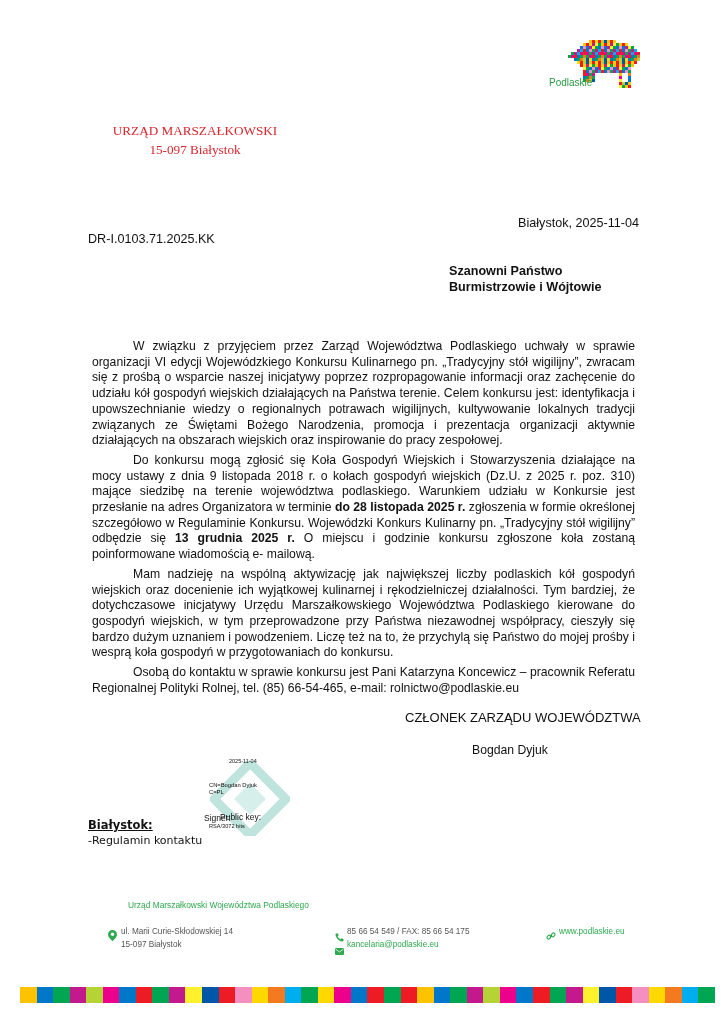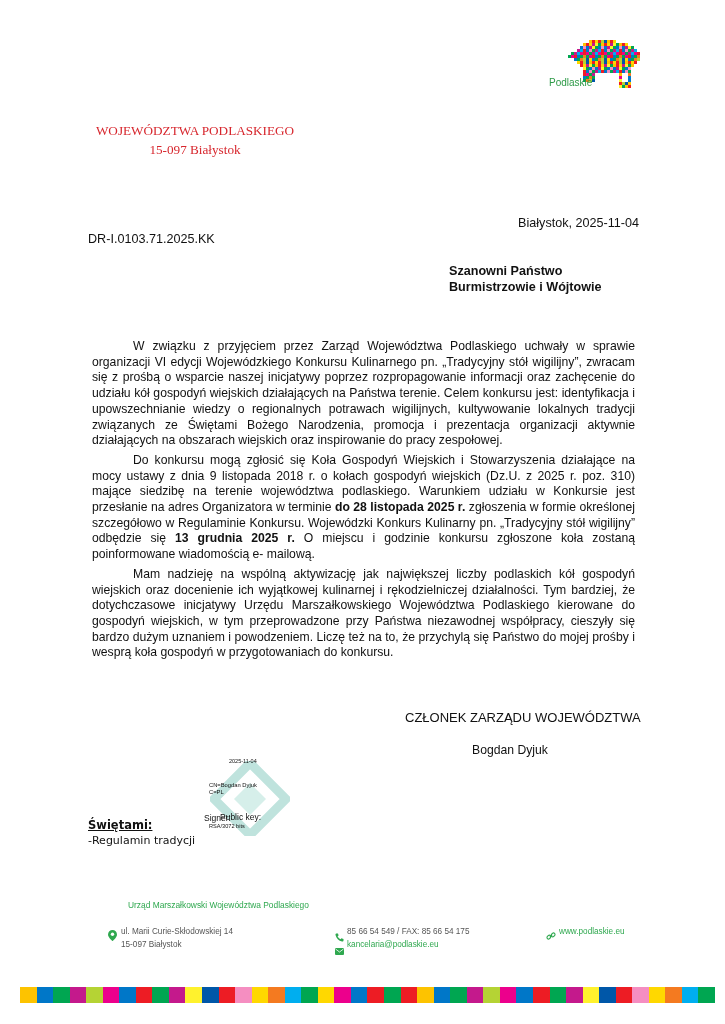--- a/index.html
+++ b/index.html
@@ -269,58 +269,59 @@
       <rect x="51" y="36" width="3" height="3" fill="#ec008c"></rect>
       <rect x="51" y="39" width="3" height="3" fill="#fff22d"></rect>
       <rect x="60" y="33" width="3" height="3" fill="#f47a20"></rect>
       <rect x="60" y="36" width="3" height="3" fill="#0077c8"></rect>
       <rect x="60" y="39" width="3" height="3" fill="#0077c8"></rect>
     </svg>
 </div>
 <div class="abs logo-text">Podlaskie</div>
 
 <div class="abs letterhead">
-  <div>WOJEWÓDZTWA PODLASKIEGO</div>
+  <div>URZĄD MARSZAŁKOWSKI</div>
   <div>15-097 Białystok</div>
 </div>
 
 <div class="abs date">Białystok, 2025-11-04</div>
 <div class="abs ref">DR-I.0103.71.2025.KK</div>
 
 <div class="abs addressee">
   <div>Szanowni Państwo</div>
   <div>Burmistrzowie i Wójtowie</div>
 </div>
 
 <div class="abs body">
   <p>W związku z przyjęciem przez Zarząd Województwa Podlaskiego uchwały w sprawie organizacji VI edycji Wojewódzkiego Konkursu Kulinarnego pn. „Tradycyjny stół wigilijny”, zwracam się z prośbą o wsparcie naszej inicjatywy poprzez rozpropagowanie informacji oraz zachęcenie do udziału kół gospodyń wiejskich działających na Państwa terenie. Celem konkursu jest: identyfikacja i upowszechnianie wiedzy o regionalnych potrawach wigilijnych, kultywowanie lokalnych tradycji związanych ze Świętami Bożego Narodzenia, promocja i prezentacja organizacji aktywnie działających na obszarach wiejskich oraz inspirowanie do pracy zespołowej.</p>
   <p><span>Do konkursu mogą zgłosić się Koła Gospodyń Wiejskich i Stowarzyszenia działające na mocy ustawy z dnia 9 listopada 2018 r. o kołach gospodyń wiejskich (Dz.U. z 2025 r. poz. 310) mające siedzibę na terenie województwa podlaskiego. Warunkiem udziału w Konkursie jest przesłanie na adres Organizatora w terminie </span><b>do 28 listopada 2025 r.</b><span> zgłoszenia w formie określonej szczegółowo w Regulaminie Konkursu. Wojewódzki Konkurs Kulinarny pn. „Tradycyjny stół wigilijny” odbędzie się </span><b>13 grudnia 2025 r.</b><span> O miejscu i godzinie konkursu zgłoszone koła zostaną poinformowane wiadomością e- mailową.</span></p>
   <p>Mam nadzieję na wspólną aktywizację jak największej liczby podlaskich kół gospodyń wiejskich oraz docenienie ich wyjątkowej kulinarnej i rękodzielniczej działalności. Tym bardziej, że dotychczasowe inicjatywy Urzędu Marszałkowskiego Województwa Podlaskiego kierowane do gospodyń wiejskich, w tym przeprowadzone przy Państwa niezawodnej współpracy, cieszyły się bardzo dużym uznaniem i powodzeniem. Liczę też na to, że przychylą się Państwo do mojej prośby i wesprą koła gospodyń w przygotowaniach do konkursu.</p>
+  <p>Osobą do kontaktu w sprawie konkursu jest Pani Katarzyna Koncewicz – pracownik Referatu Regionalnej Polityki Rolnej, tel. (85) 66-54-465, e-mail: rolnictwo@podlaskie.eu</p>
 </div>
 
 <div class="abs position">CZŁONEK ZARZĄDU WOJEWÓDZTWA</div>
 <div class="abs signer-name">Bogdan Dyjuk</div>
 
 <div class="abs sig">
   <svg width="80" height="75" viewBox="0 0 80 75">
     <polygon points="40,2 76,38 40,74 4,38" fill="none" stroke="#bfe3dd" stroke-width="9"></polygon>
     <polygon points="40,22 56,38 40,54 24,38" fill="#d6efea"></polygon>
   </svg>
   <div class="s-date">2025-11-04</div>
   <div class="s-label">Signer:</div>
   <div class="s-cn">
     <div>CN=Bogdan Dyjuk</div>
     <div>C=PL</div>
   </div>
   <div class="s-pk">Public key:</div>
   <div class="s-rsa">RSA/3072 bits</div>
 </div>
 
-<div class="abs attach-title">Świętami:</div>
-<div class="abs attach-item">-Regulamin tradycji</div>
+<div class="abs attach-title">Białystok:</div>
+<div class="abs attach-item">-Regulamin kontaktu</div>
 
 <div class="abs footer-org">Urząd Marszałkowski Województwa Podlaskiego</div>
 
 <div class="abs pin">
   <svg width="9" height="11" viewBox="0 0 9 11">
       <path d="M4.5 0C2 0 0 2 0 4.4 0 7.5 4.5 11 4.5 11S9 7.5 9 4.4C9 2 7 0 4.5 0z" fill="#2fa84f"></path>
       <circle cx="4.5" cy="4.3" r="1.7" fill="#fff"></circle>
     </svg>
 </div>
 <div class="abs addr f-text">

